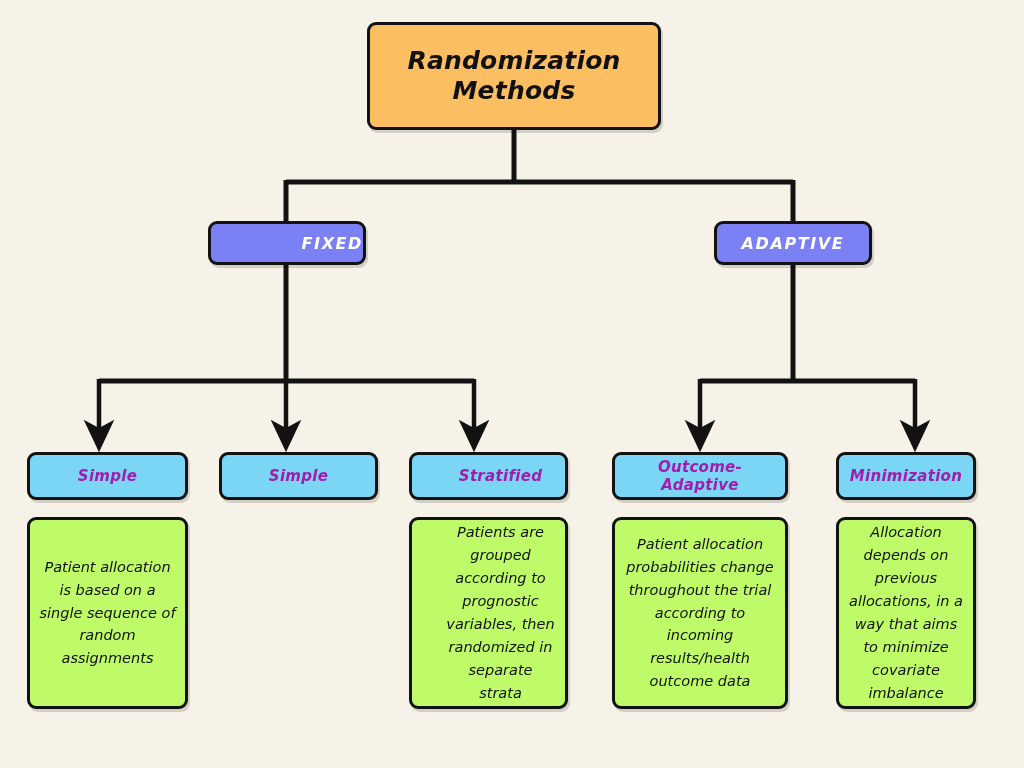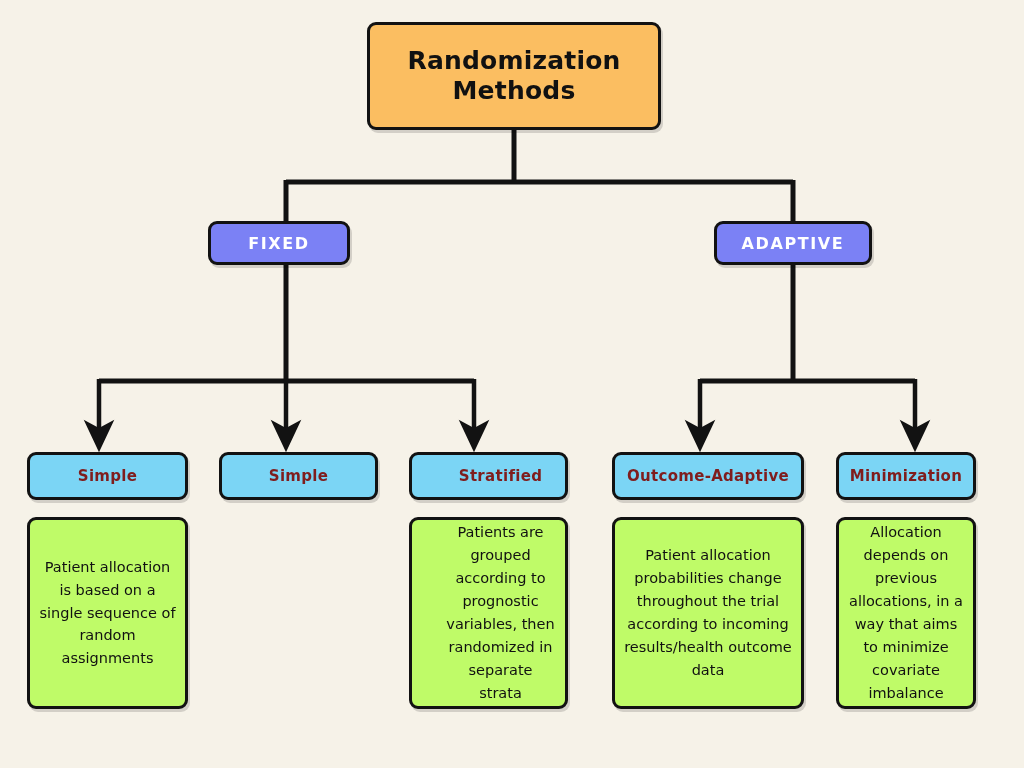--- a/index.html
+++ b/index.html
@@ -30,20 +30,21 @@
 
   .node {
     position: absolute;
     box-sizing: border-box;
     border: 3px solid #121212;
     display: flex;
     align-items: center;
     justify-content: center;
     text-align: center;
     z-index: 2;
+    font-style: italic;
   }
 
   
   .root-node {
     left: 367px;
     top: 22px;
     width: 294px;
     height: 108px;
     border-radius: 9px;
     background: #fbbe61;
@@ -65,35 +66,35 @@
     border-radius: 9px;
     background: #7b81f5;
     box-shadow: 2px 3px 0 rgba(0,0,0,0.14);
   }
   .branch-node .label {
     font-size: 16px;
     font-weight: 700;
     color: #ffffff;
     letter-spacing: 1.6px;
   }
-  .branch-fixed   { left: 208px; width: 142px; }
+  .branch-fixed   { left: 208px; width: 158px; justify-content: flex-end; }
   .branch-adaptive{ left: 714px; width: 158px; }
 
   
   .method-node {
     top: 452px;
     height: 48px;
     border-radius: 9px;
     background: #7bd5f5;
     box-shadow: 2px 3px 0 rgba(0,0,0,0.14);
   }
   .method-node .label {
     font-size: 15px;
     font-weight: 700;
-    color: #7f1d1d;
+    color: #a21caf;
     letter-spacing: 0.3px;
     padding: 0 8px;
   }
 
   
   .desc-node {
     top: 517px;
     height: 192px;
     border-radius: 9px;
     background: #bffb68;
@@ -104,21 +105,21 @@
     font-weight: 400;
     color: #111111;
     line-height: 1.58;
     padding: 0 9px;
   }
 
   
   .col-0 { left: 27px;  width: 161px; }
   .col-1 { left: 219px; width: 159px; }
   .col-2 { left: 409px; width: 159px; padding-left: 24px; }
-  .col-3 { left: 612px; width: 192px; }
+  .col-3 { left: 612px; width: 176px; }
   .col-4 { left: 836px; width: 140px; }
 </style>
 </head>
 <body>
 
 <div id="canvas">
 
   <svg id="connectors" viewBox="0 0 1024 768" xmlns="http://www.w3.org/2000/svg">
     <defs>
       <marker id="arrowhead" markerWidth="9" markerHeight="9" refX="4.2" refY="4.2" orient="auto" markerUnits="strokeWidth">

